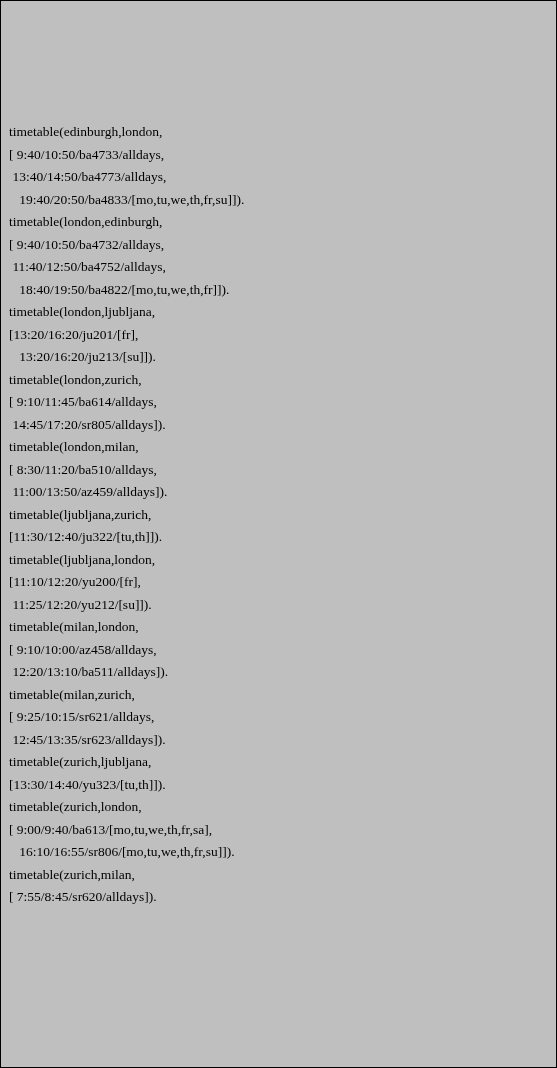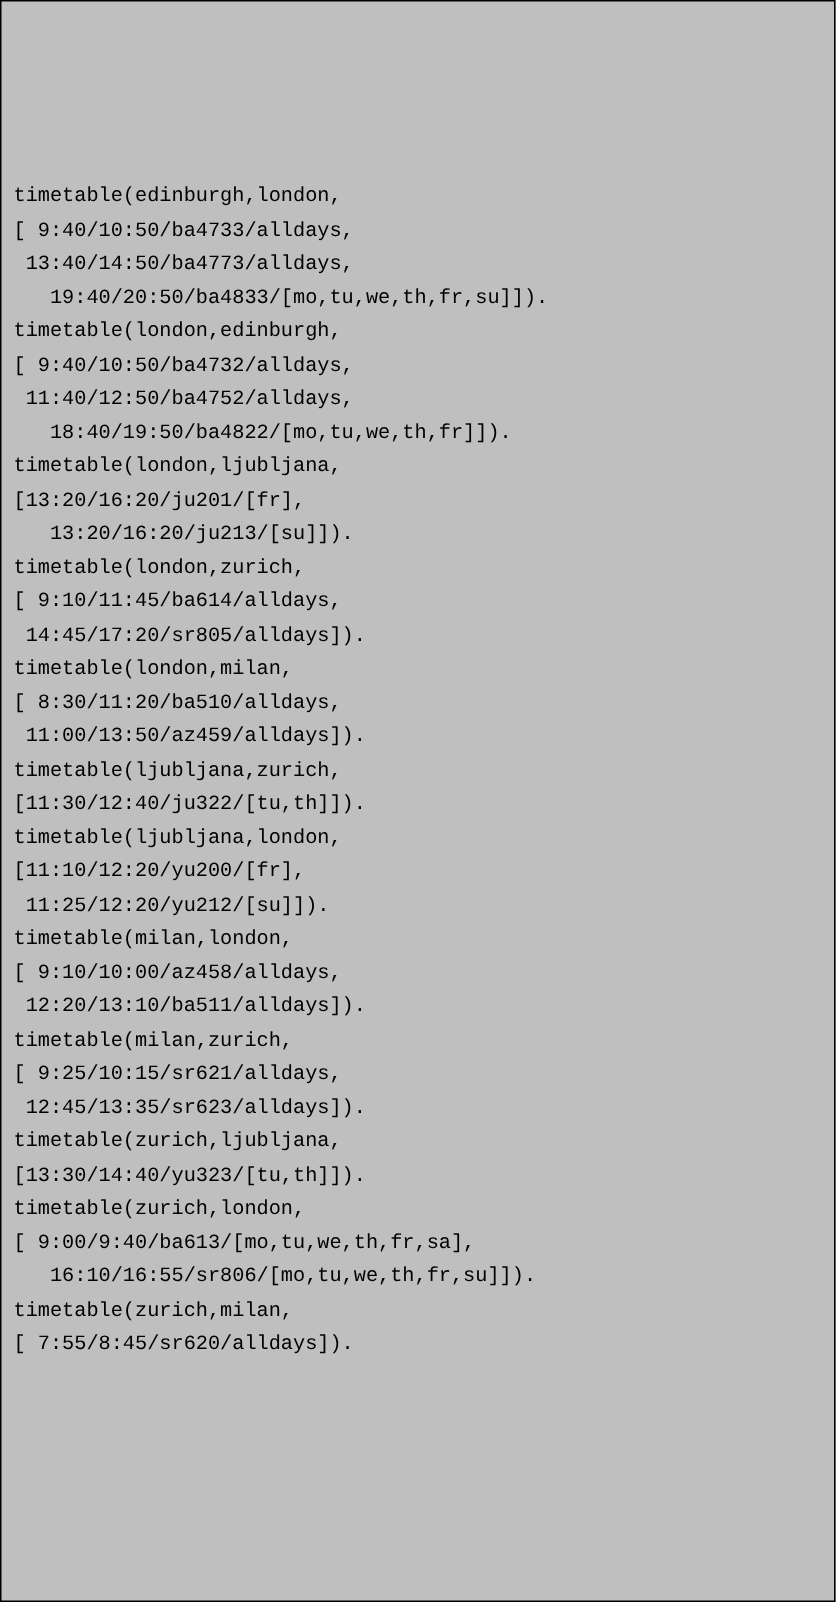--- a/index.html
+++ b/index.html
@@ -15,20 +15,21 @@
     font-family: "Courier New", Courier, monospace;
     font-size: 13.5px;
     line-height: 22.5px;
     color: #000;
     padding: 30px 8px 20px 8px;
     white-space: pre;
     overflow: hidden;
   }
   .line {
     display: block;
+    font-family: Liberation Serif, serif;
   }
 </style>
 </head>
 <body>
 
 
 
 <div id="code-block"><span class="line">timetable(edinburgh,london,</span><span class="line">[ 9:40/10:50/ba4733/alldays,</span><span class="line"> 13:40/14:50/ba4773/alldays,</span><span class="line">   19:40/20:50/ba4833/[mo,tu,we,th,fr,su]]).</span><span class="line"></span><span class="line">timetable(london,edinburgh,</span><span class="line">[ 9:40/10:50/ba4732/alldays,</span><span class="line"> 11:40/12:50/ba4752/alldays,</span><span class="line">   18:40/19:50/ba4822/[mo,tu,we,th,fr]]).</span><span class="line"></span><span class="line">timetable(london,ljubljana,</span><span class="line">[13:20/16:20/ju201/[fr],</span><span class="line">   13:20/16:20/ju213/[su]]).</span><span class="line"></span><span class="line">timetable(london,zurich,</span><span class="line">[ 9:10/11:45/ba614/alldays,</span><span class="line"> 14:45/17:20/sr805/alldays]).</span><span class="line"></span><span class="line">timetable(london,milan,</span><span class="line">[ 8:30/11:20/ba510/alldays,</span><span class="line"> 11:00/13:50/az459/alldays]).</span><span class="line"></span><span class="line">timetable(ljubljana,zurich,</span><span class="line">[11:30/12:40/ju322/[tu,th]]).</span><span class="line"></span><span class="line">timetable(ljubljana,london,</span><span class="line">[11:10/12:20/yu200/[fr],</span><span class="line"> 11:25/12:20/yu212/[su]]).</span><span class="line"></span><span class="line">timetable(milan,london,</span><span class="line">[ 9:10/10:00/az458/alldays,</span><span class="line"> 12:20/13:10/ba511/alldays]).</span><span class="line"></span><span class="line">timetable(milan,zurich,</span><span class="line">[ 9:25/10:15/sr621/alldays,</span><span class="line"> 12:45/13:35/sr623/alldays]).</span><span class="line"></span><span class="line">timetable(zurich,ljubljana,</span><span class="line">[13:30/14:40/yu323/[tu,th]]).</span><span class="line"></span><span class="line">timetable(zurich,london,</span><span class="line">[ 9:00/9:40/ba613/[mo,tu,we,th,fr,sa],</span><span class="line">   16:10/16:55/sr806/[mo,tu,we,th,fr,su]]).</span><span class="line"></span><span class="line">timetable(zurich,milan,</span><span class="line">[ 7:55/8:45/sr620/alldays]).</span></div>
 
 

